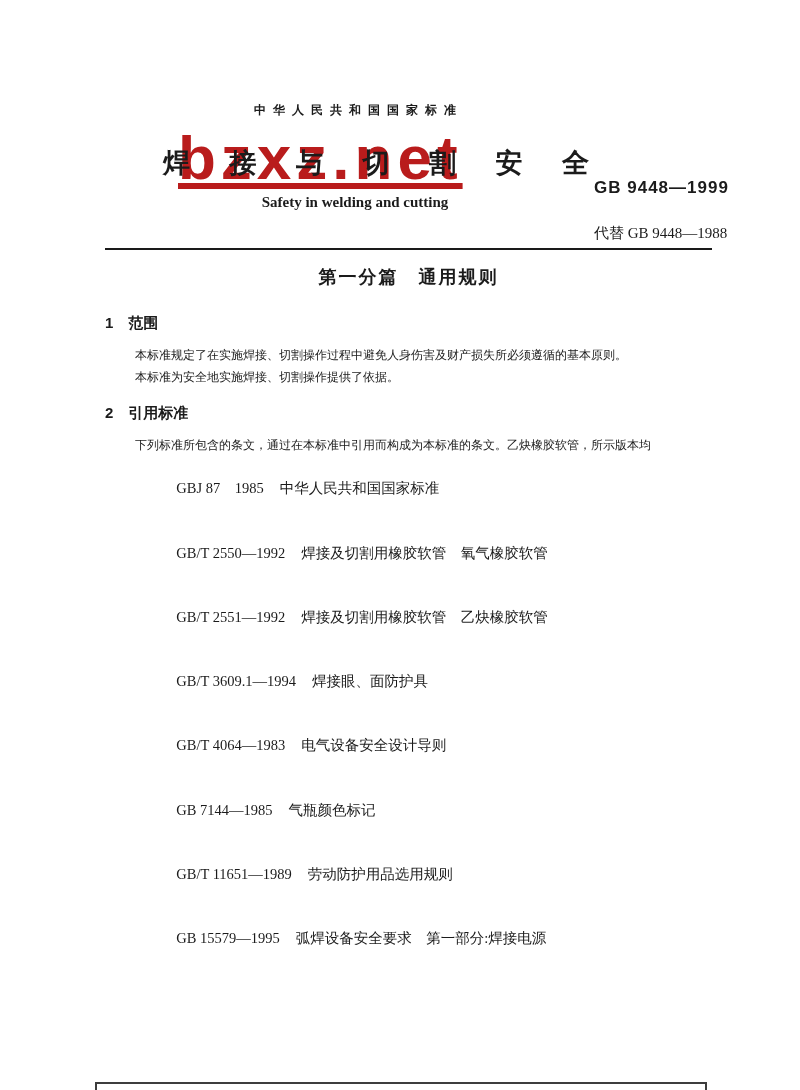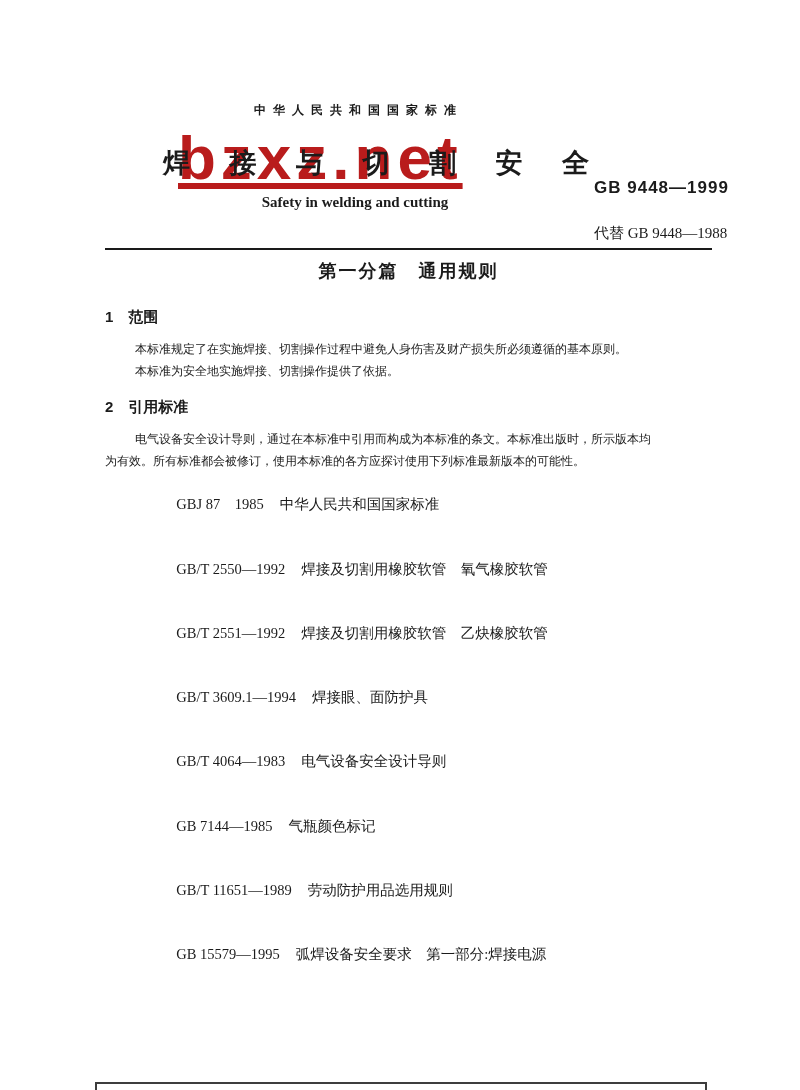--- a/index.html
+++ b/index.html
@@ -46,21 +46,21 @@
   .std-block { position:absolute; top:141px; left:594px; z-index:2;margin-top:37px; }
   .std-no {
     font-family:"Liberation Sans","DejaVu Sans",sans-serif;
     font-weight:bold; font-size:17px; letter-spacing:1px; white-space:pre;
   }
   .replaces { margin-top:26px; font-size:15px; white-space:pre; }
 
   .rule { margin-top:37px; border-top:2px solid #1a1a1a; height:0; }
 
   .part-heading {
-    margin-top:9px;
+    margin-top:15px;
     font-family:"Liberation Sans","DejaVu Sans",sans-serif;
     font-weight:bold; font-size:18px; letter-spacing:2px;
     text-align:center;
   }
 
   .sec-h {
     margin-top:25px;
     font-family:"Liberation Sans","DejaVu Sans",sans-serif;
     font-weight:bold; font-size:15px;
   }
@@ -111,22 +111,21 @@
     <div class="body-block">
 
     <p class="para indent">本标准规定了在实施焊接、切割操作过程中避免人身伤害及财产损失所必须遵循的基本原则。</p>
         <p class="para indent">本标准为安全地实施焊接、切割操作提供了依据。</p>
       </div>
 
     <div class="sec-h" style="margin-top:16px;">
       <span class="sec-no">2</span><span>引用标准</span>
     </div>
     <div class="body-block">
-      <p class="para indent">电气设备安全设计导则，通过在本标准中引用而构成为本标准的条文。本标准出版时，所示版本均</p>
-      <p class="para">为有效。所有标准都会被修订，使用本标准的各方应探讨使用下列标准最新版本的可能性。</p>
+      <p class="para indent">下列标准所包含的条文，通过在本标准中引用而构成为本标准的条文。乙炔橡胶软管，所示版本均</p>
     </div>
     <div class="ref-list">
 
         <div class="ref-item">
           <span class="ref-code">GBJ 87　1985</span><span class="ref-title">中华人民共和国国家标准</span>
         </div>
 
         <div class="ref-item">
           <span class="ref-code">GB/T 2550—1992</span><span class="ref-title">焊接及切割用橡胶软管　氧气橡胶软管</span>
         </div>

